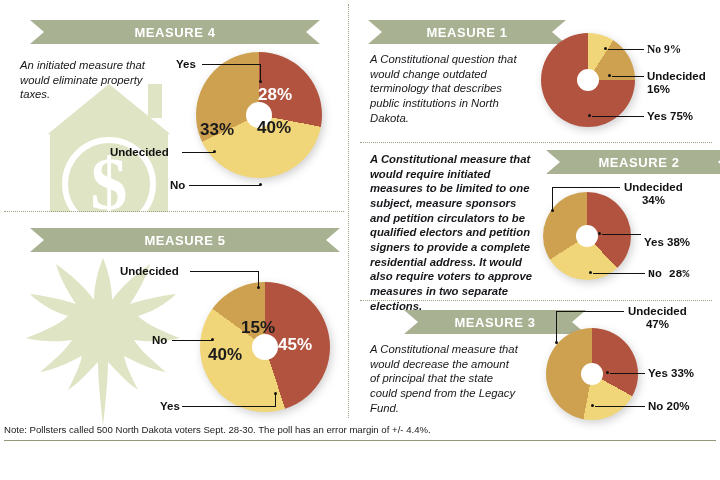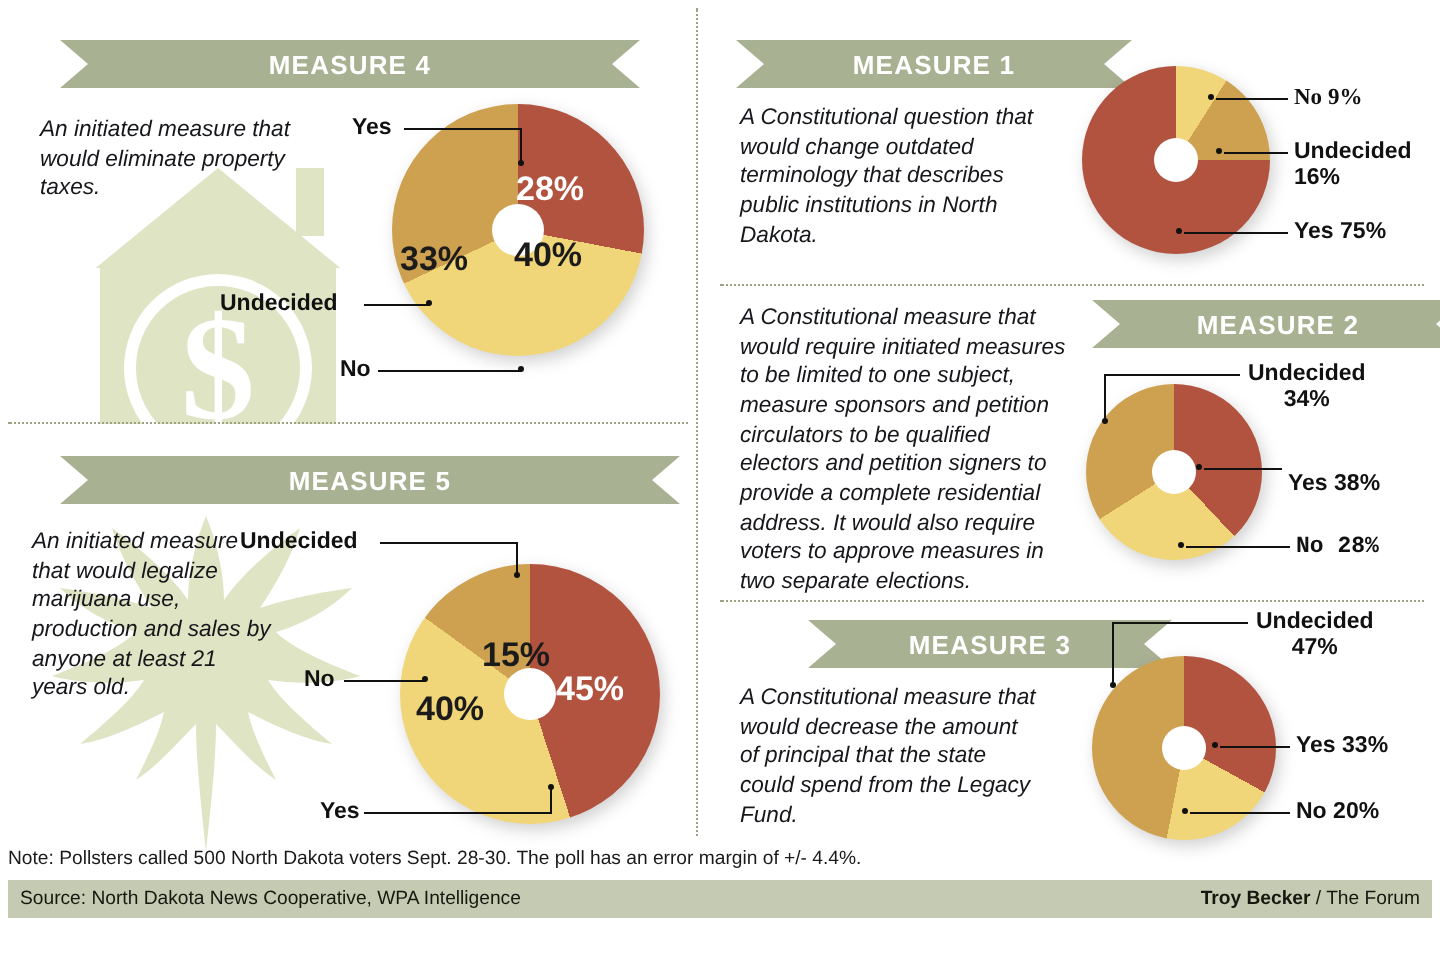--- a/index.html
+++ b/index.html
@@ -151,21 +151,20 @@
                  C134 42 152 38 168 36 C158 46 144 54 130 58 C138 66 156 74 172 80
                  C158 84 140 84 126 82 C132 92 146 104 158 114 C144 112 128 104 116 98
                  C118 108 124 120 130 132 C118 124 108 112 100 104 C100 120 98 140 95 168 Z"></path>
       </g>
     </svg>
 
     <div class="banner notch-both" style="left:30px;top:228px;width:290px;">
       <span>MEASURE 5</span>
     </div>
 
-    <div class="desc" style="left:16px;top:264px;width:122px;">An initiated measure that would legalize marijuana use, production and sales by anyone at least 21 years old.</div>
 
     <div class="pie-wrap" style="left:200px;top:282px;width:130px;height:130px;">
       <div class="pie" style="width:130px;height:130px;
            background:conic-gradient(from 0deg,
              #b1533f 0deg 162deg,
              #f0d579 162deg 306deg,
              #cda14f 306deg 360deg);"></div>
       <div class="hole" style="left:52px;top:52px;width:26px;height:26px;"></div>
     </div>
 
@@ -228,21 +227,21 @@
     </div>
     <div class="leader h" style="left:236px;top:116px;width:52px;"></div>
     <div class="dot" style="left:232px;top:114px;"></div>
 
     <div class="hdiv" style="left:4px;top:142px;width:352px;"></div>
 
     <div class="banner notch-both" style="left:190px;top:150px;width:166px;">
       <span>MEASURE 2</span>
     </div>
 
-    <div class="desc" style="left:14px;top:152px;width:166px;">A Constitutional measure that would require initiated measures to be limited to one subject, measure sponsors and petition circulators to be qualified electors and petition signers to provide a complete residential address. It would also require voters to approve measures in two separate elections.</div>
+    <div class="desc" style="left:14px;top:152px;width:166px;font-weight:bold;">A Constitutional measure that would require initiated measures to be limited to one subject, measure sponsors and petition circulators to be qualified electors and petition signers to provide a complete residential address. It would also require voters to approve measures in two separate elections.</div>
 
     <div class="pie-wrap" style="left:187px;top:192px;width:88px;height:88px;">
       <div class="pie" style="width:88px;height:88px;
            background:conic-gradient(from 0deg,
              #b1533f 0deg 136.8deg,
              #f0d579 136.8deg 237.6deg,
              #cda14f 237.6deg 360deg);"></div>
       <div class="hole" style="left:33px;top:33px;width:22px;height:22px;"></div>
     </div>
 
@@ -304,20 +303,14 @@
       <span>No</span>
       <span class="pct">20%</span>
     </div>
     <div class="leader h" style="left:239px;top:406px;width:50px;"></div>
     <div class="dot" style="left:235px;top:404px;"></div>
 
   </div>
 
   <div class="note">Note: Pollsters called 500 North Dakota voters Sept. 28-30. The poll has an error margin of +/- 4.4%.</div>
   <div class="topline"></div>
-  <div class="srcbar">
-    <span>Source: North Dakota News Cooperative, WPA Intelligence</span>
-    <span class="credit">
-      <b>Troy Becker</b><span> / The Forum</span>
-    </span>
-  </div>
 
 </div>
 
 </body></html>

